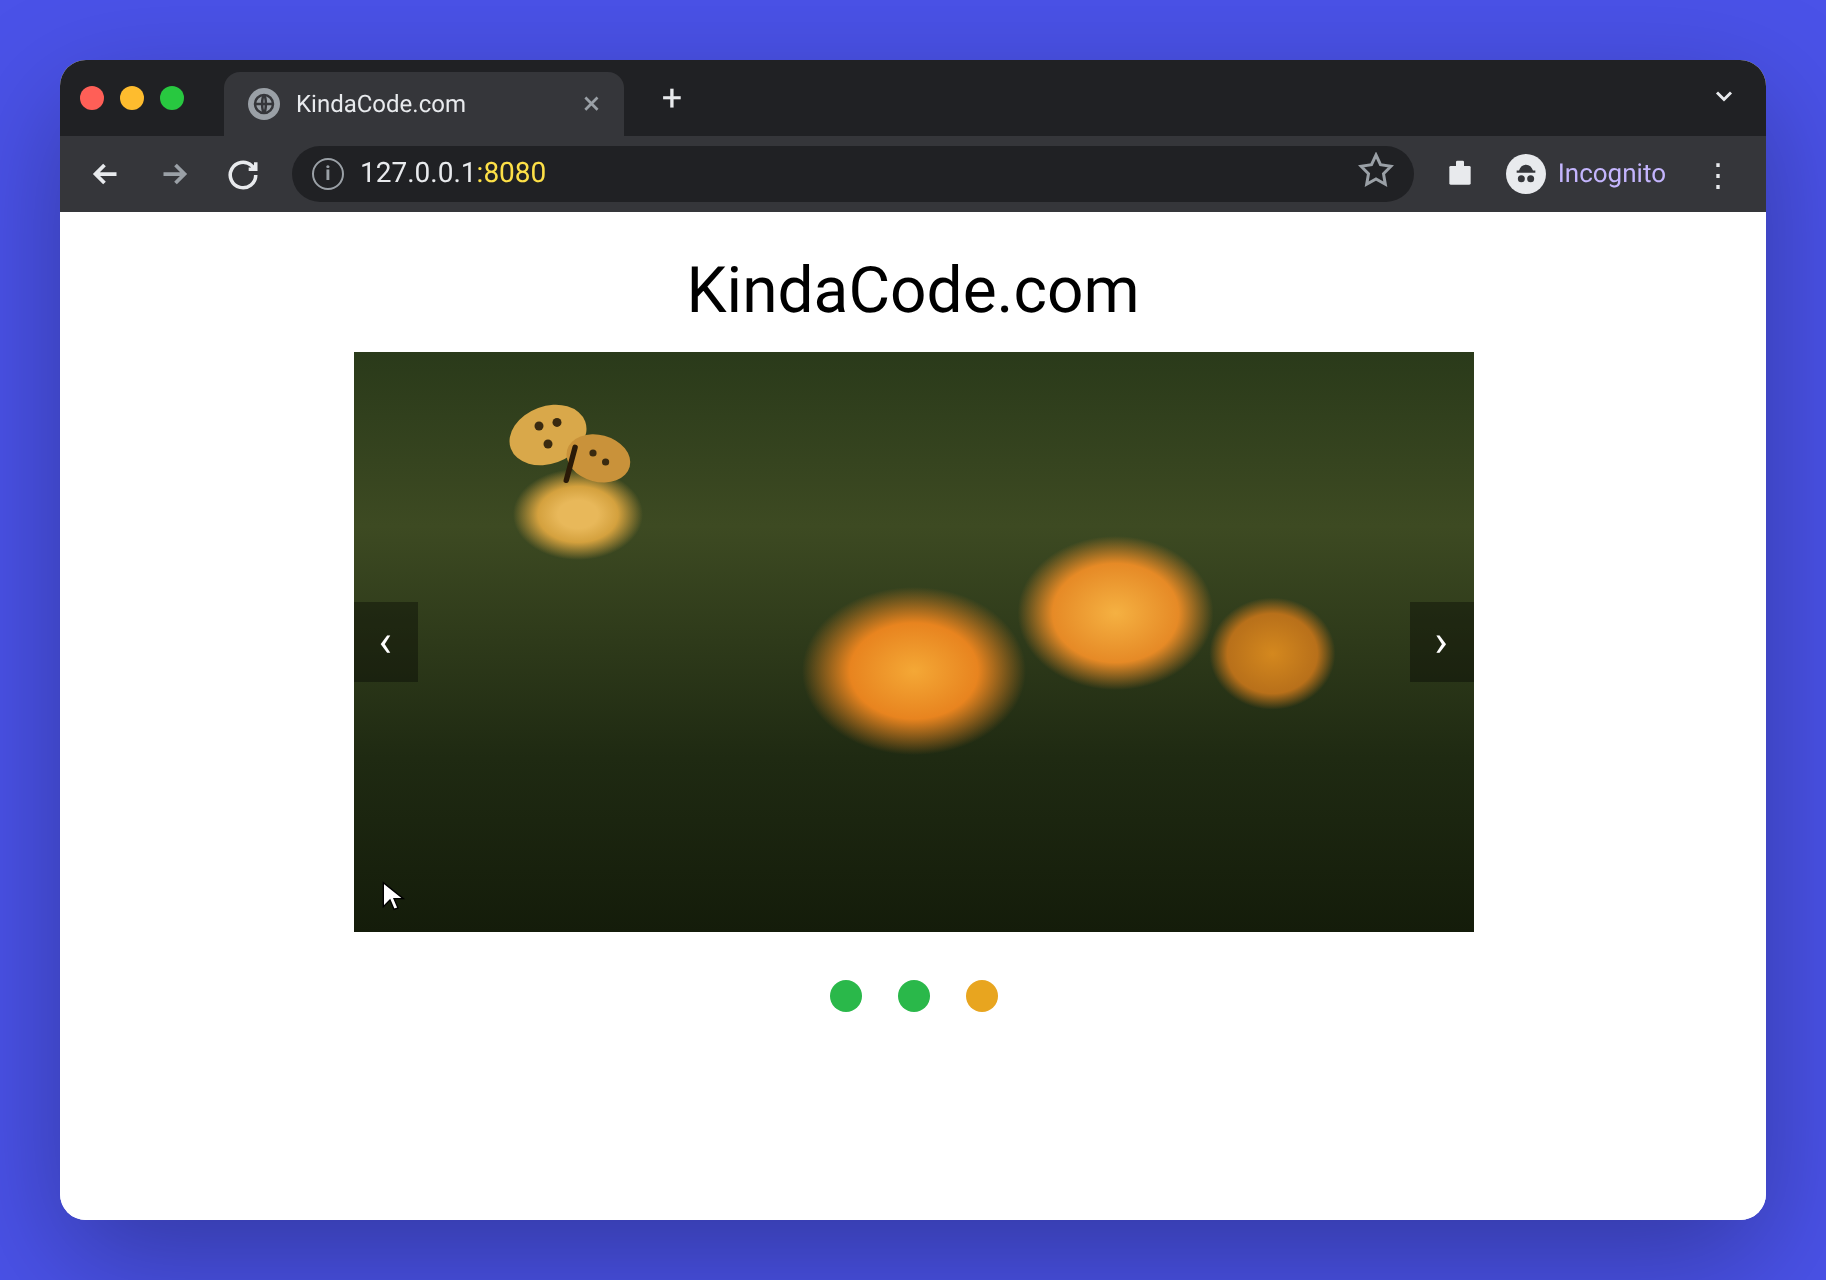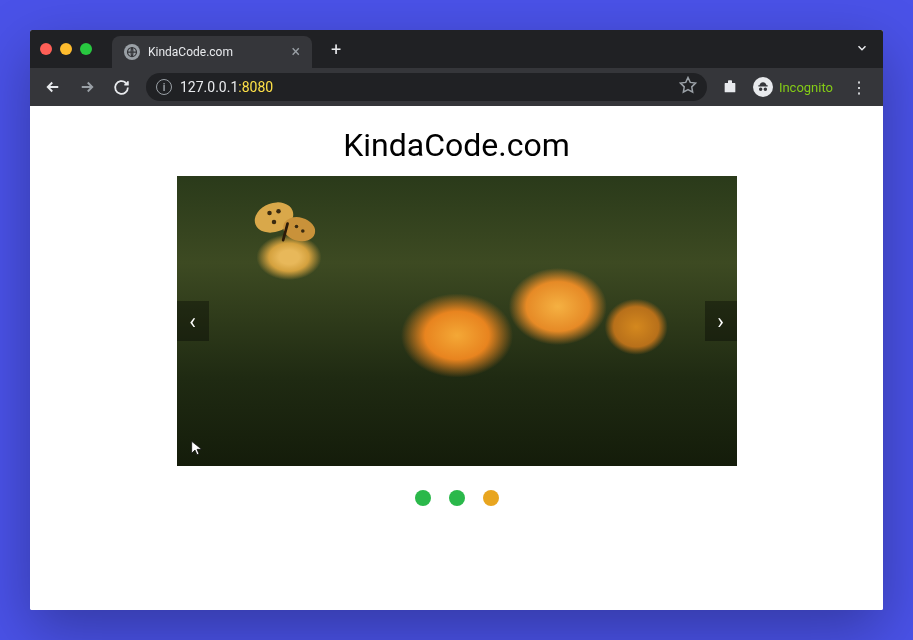--- a/index.html
+++ b/index.html
@@ -15,21 +15,21 @@
       align-items: center;
       justify-content: center;
       min-height: 100vh;
       padding: 30px;
     }
 
     .browser-window {
       width: 860px;
       height: 580px;
       background: #fff;
-      border-radius: 2px;
+      border-radius: 13px;
       overflow: hidden;
       box-shadow: 0 20px 60px rgba(0,0,0,0.3);
       display: flex;
       flex-direction: column;
     }
 
     
     .tab-bar {
       background: #202124;
       height: 38px;
@@ -193,21 +193,21 @@
       justify-content: center;
       color: #e8eaed;
       cursor: pointer;
       margin: 0 4px;
     }
 
     .incognito {
       display: flex;
       align-items: center;
       gap: 6px;
-      color: #84cc16;
+      color: #c4b5fd;
       font-size: 13px;
       margin: 0 6px;
     }
 
     .incognito-icon {
       width: 20px;
       height: 20px;
       background: #e8eaed;
       border-radius: 50%;
       display: flex;

